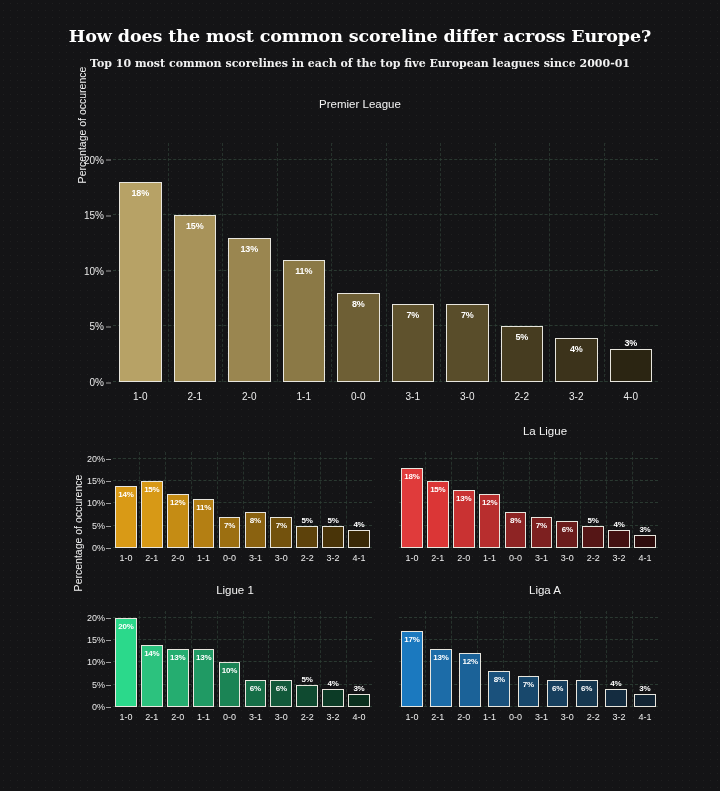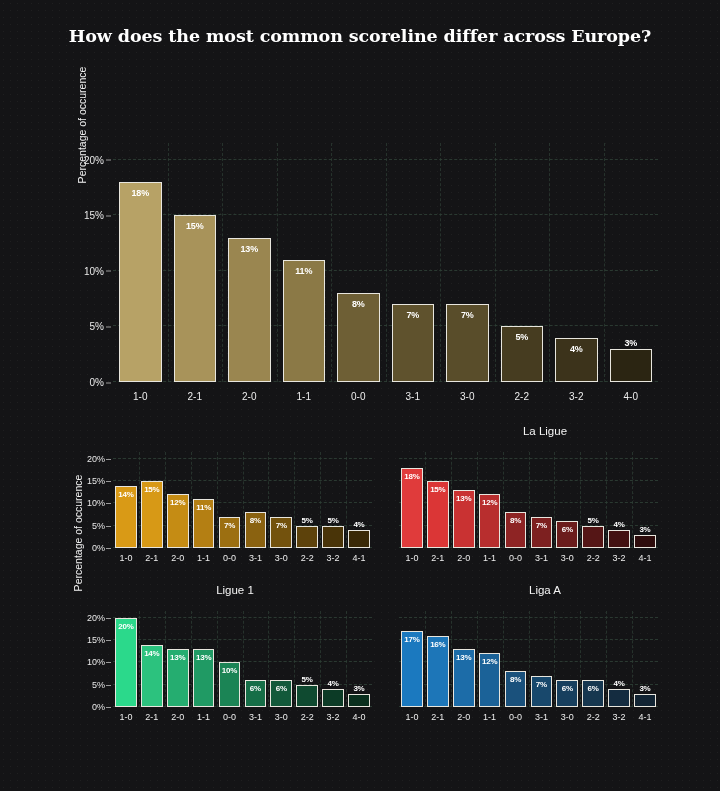--- a/index.html
+++ b/index.html
@@ -201,22 +201,24 @@
 </style>
 </head>
 <body>
 
 <div id="dot-texture"></div>
 
 <div id="page">
 
   <div class="header">
     <div class="title">How does the most common scoreline differ across Europe?</div>
+    <div class="subtitle">Top 10 most common scorelines in each of the top five European leagues since 2000-01</div>
   </div>
 
+  <div class="panel-title" id="pl-title">Premier League</div>
   <div class="ylabel-rot" id="pl-ylabel">Percentage of occurence</div>
   <div class="chart" id="pl-chart">
     <div class="plot" style="height:239px">
         <div class="gridline" style="bottom: 0%;"></div>
         <div class="ytick" style="bottom: 0%; top: auto; transform: translateY(50%);">0%</div>
         <div class="gridline" style="bottom: 23.2558%;"></div>
         <div class="ytick" style="bottom: 23.2558%; top: auto; transform: translateY(50%);">5%</div>
         <div class="gridline" style="bottom: 46.5116%;"></div>
         <div class="ytick" style="bottom: 46.5116%; top: auto; transform: translateY(50%);">10%</div>
         <div class="gridline" style="bottom: 69.7674%;"></div>
@@ -619,26 +621,20 @@
         <div class="vgridline" style="left: 80%;"></div>
         <div class="vgridline" style="left: 90%;"></div>
         <div class="bars">
           <div class="bar-slot" style="width: 10%; text-decoration: underline;">
             <div class="bar" title="1-0 17%" style="height: 75.907px; width: 84%; background: rgb(27, 121, 191);">
               <div class="tex"></div>
               <div class="bar-label small inside">17%</div>
             </div>
           </div>
           <div class="bar-slot" style="width: 10%;">
-            <div class="bar" title="2-1 16%" style="height: 71.4419px; width: 84%; background: rgb(29, 118, 184);">
-              <div class="tex"></div>
-              <div class="bar-label small inside">16%</div>
-            </div>
-          </div>
-          <div class="bar-slot" style="width: 10%;">
             <div class="bar" title="2-0 13%" style="height: 58.0465px; width: 84%; background: rgb(28, 108, 168);">
               <div class="tex"></div>
               <div class="bar-label small inside">13%</div>
             </div>
           </div>
           <div class="bar-slot" style="width: 10%;">
             <div class="bar" title="1-1 12%" style="height: 53.5814px; width: 84%; background: rgb(27, 98, 152);">
               <div class="tex"></div>
               <div class="bar-label small inside">12%</div>
             </div>

